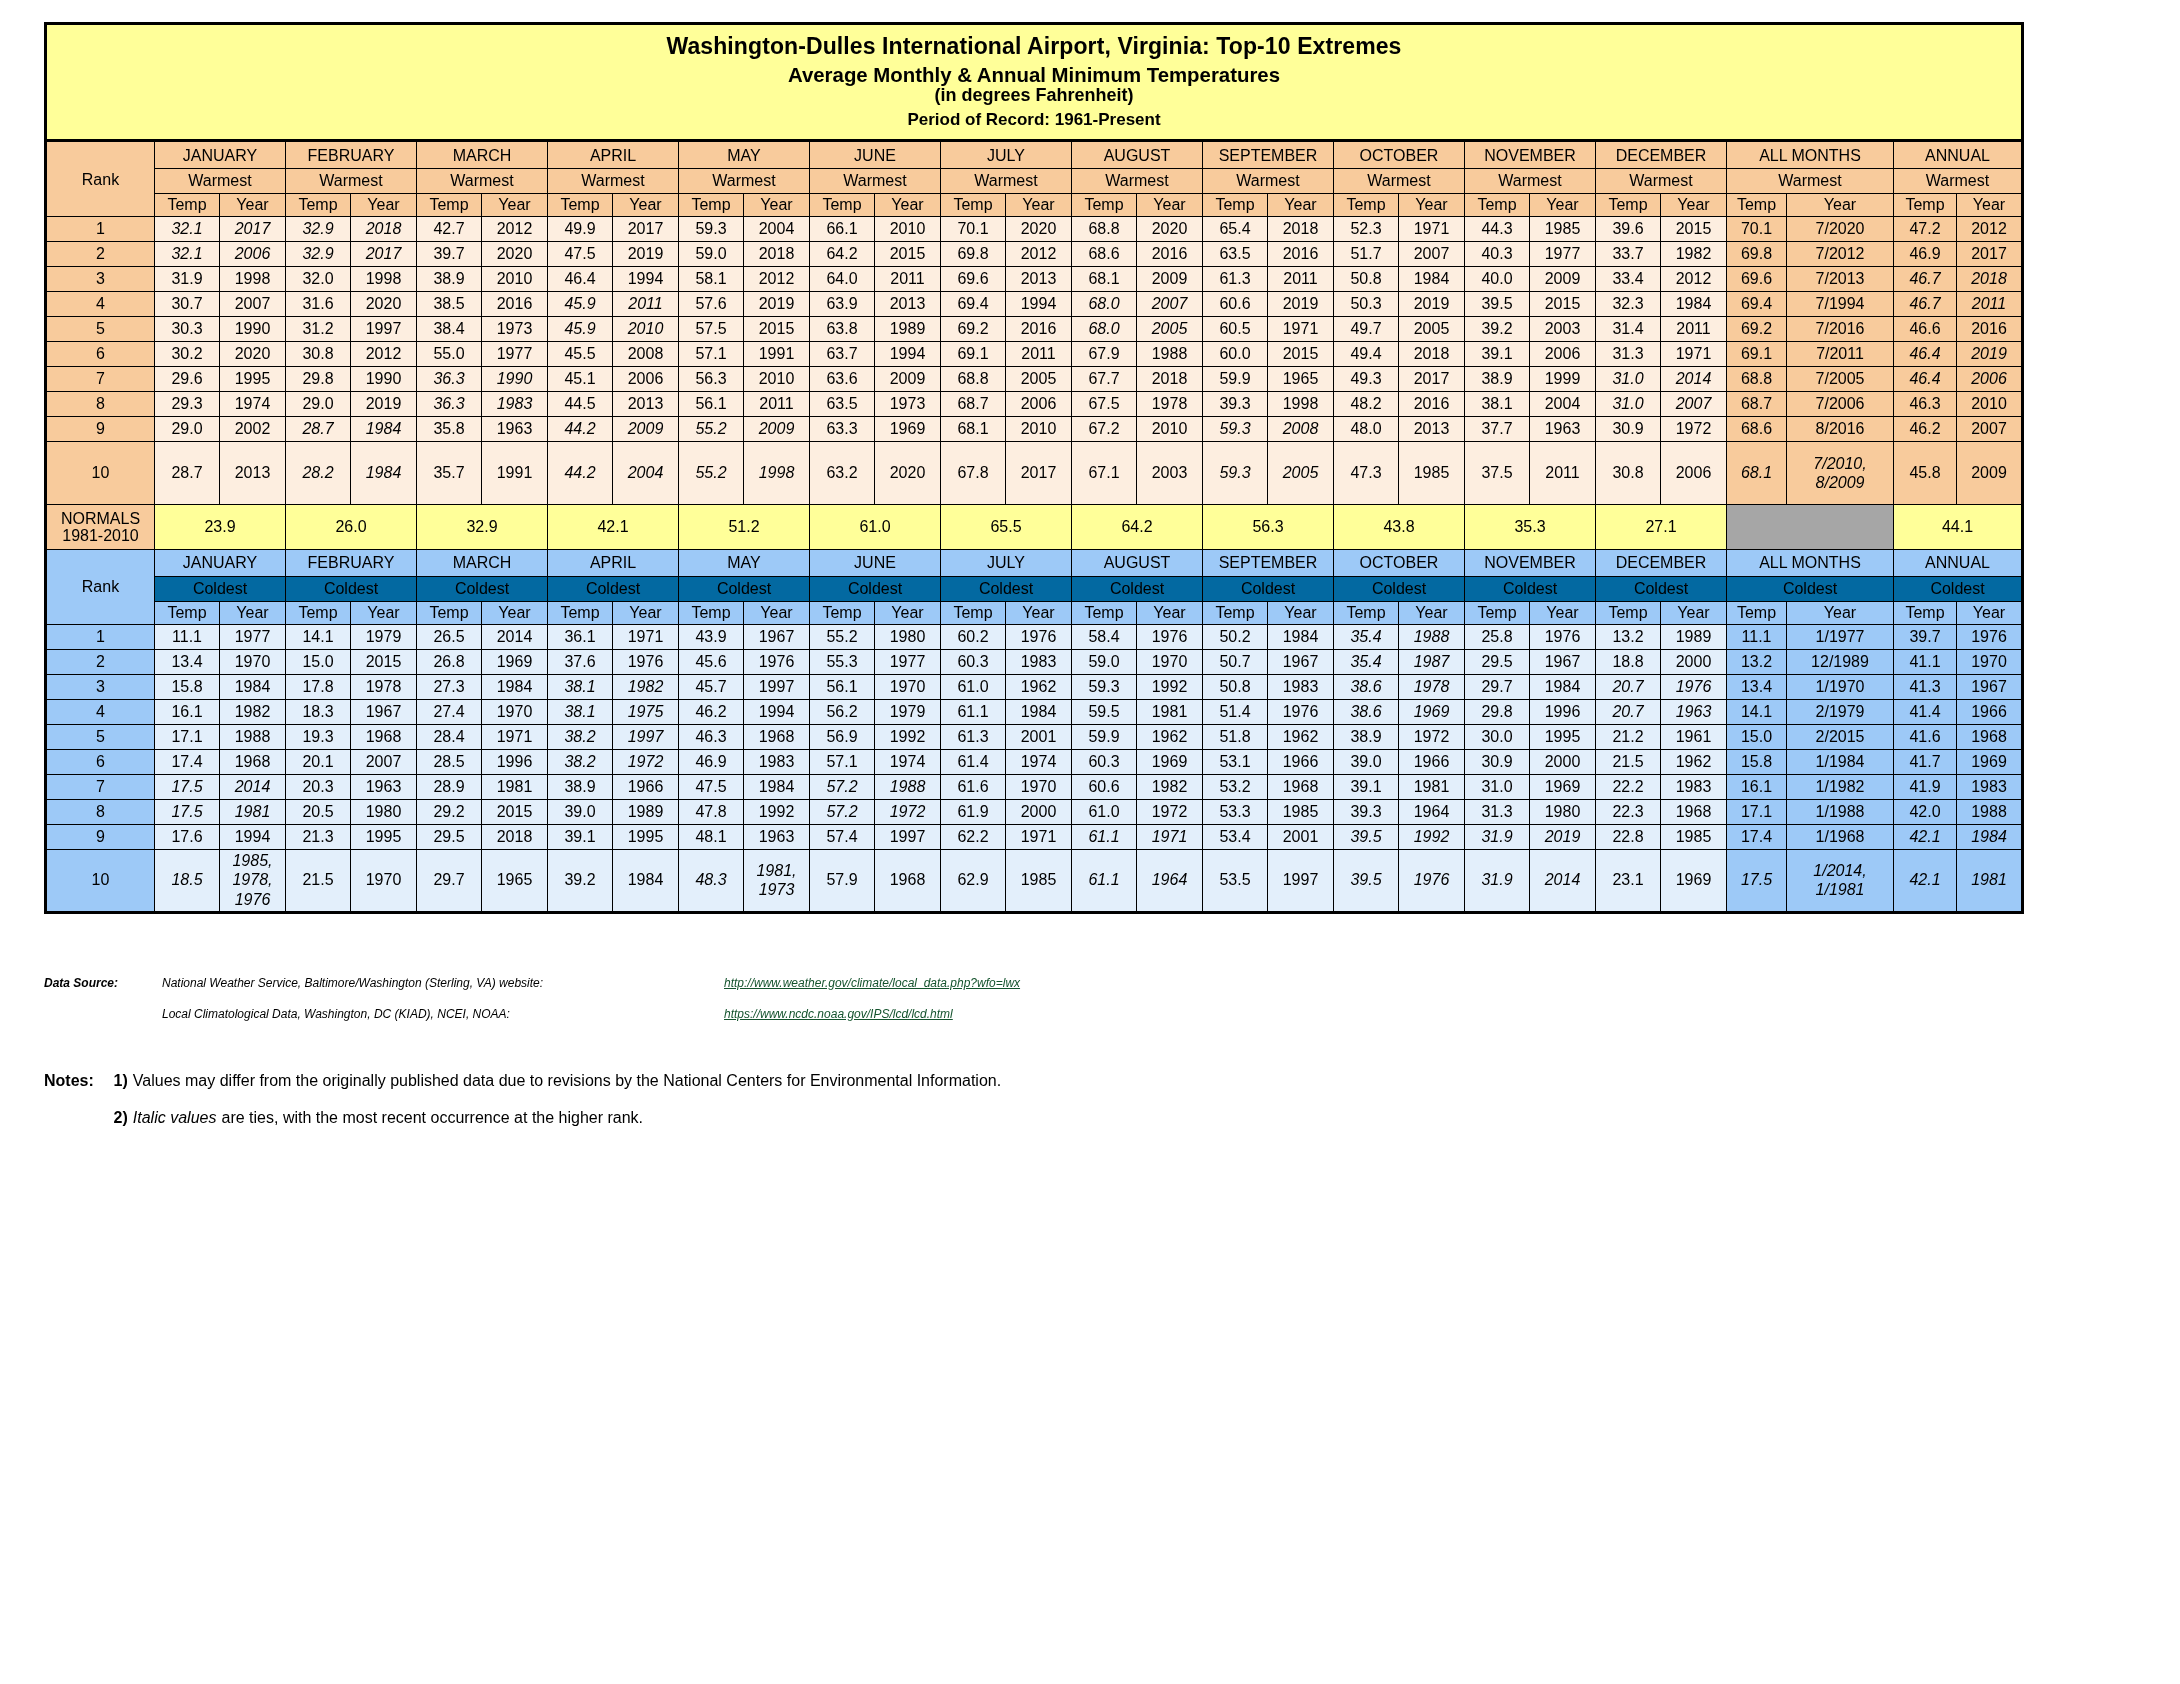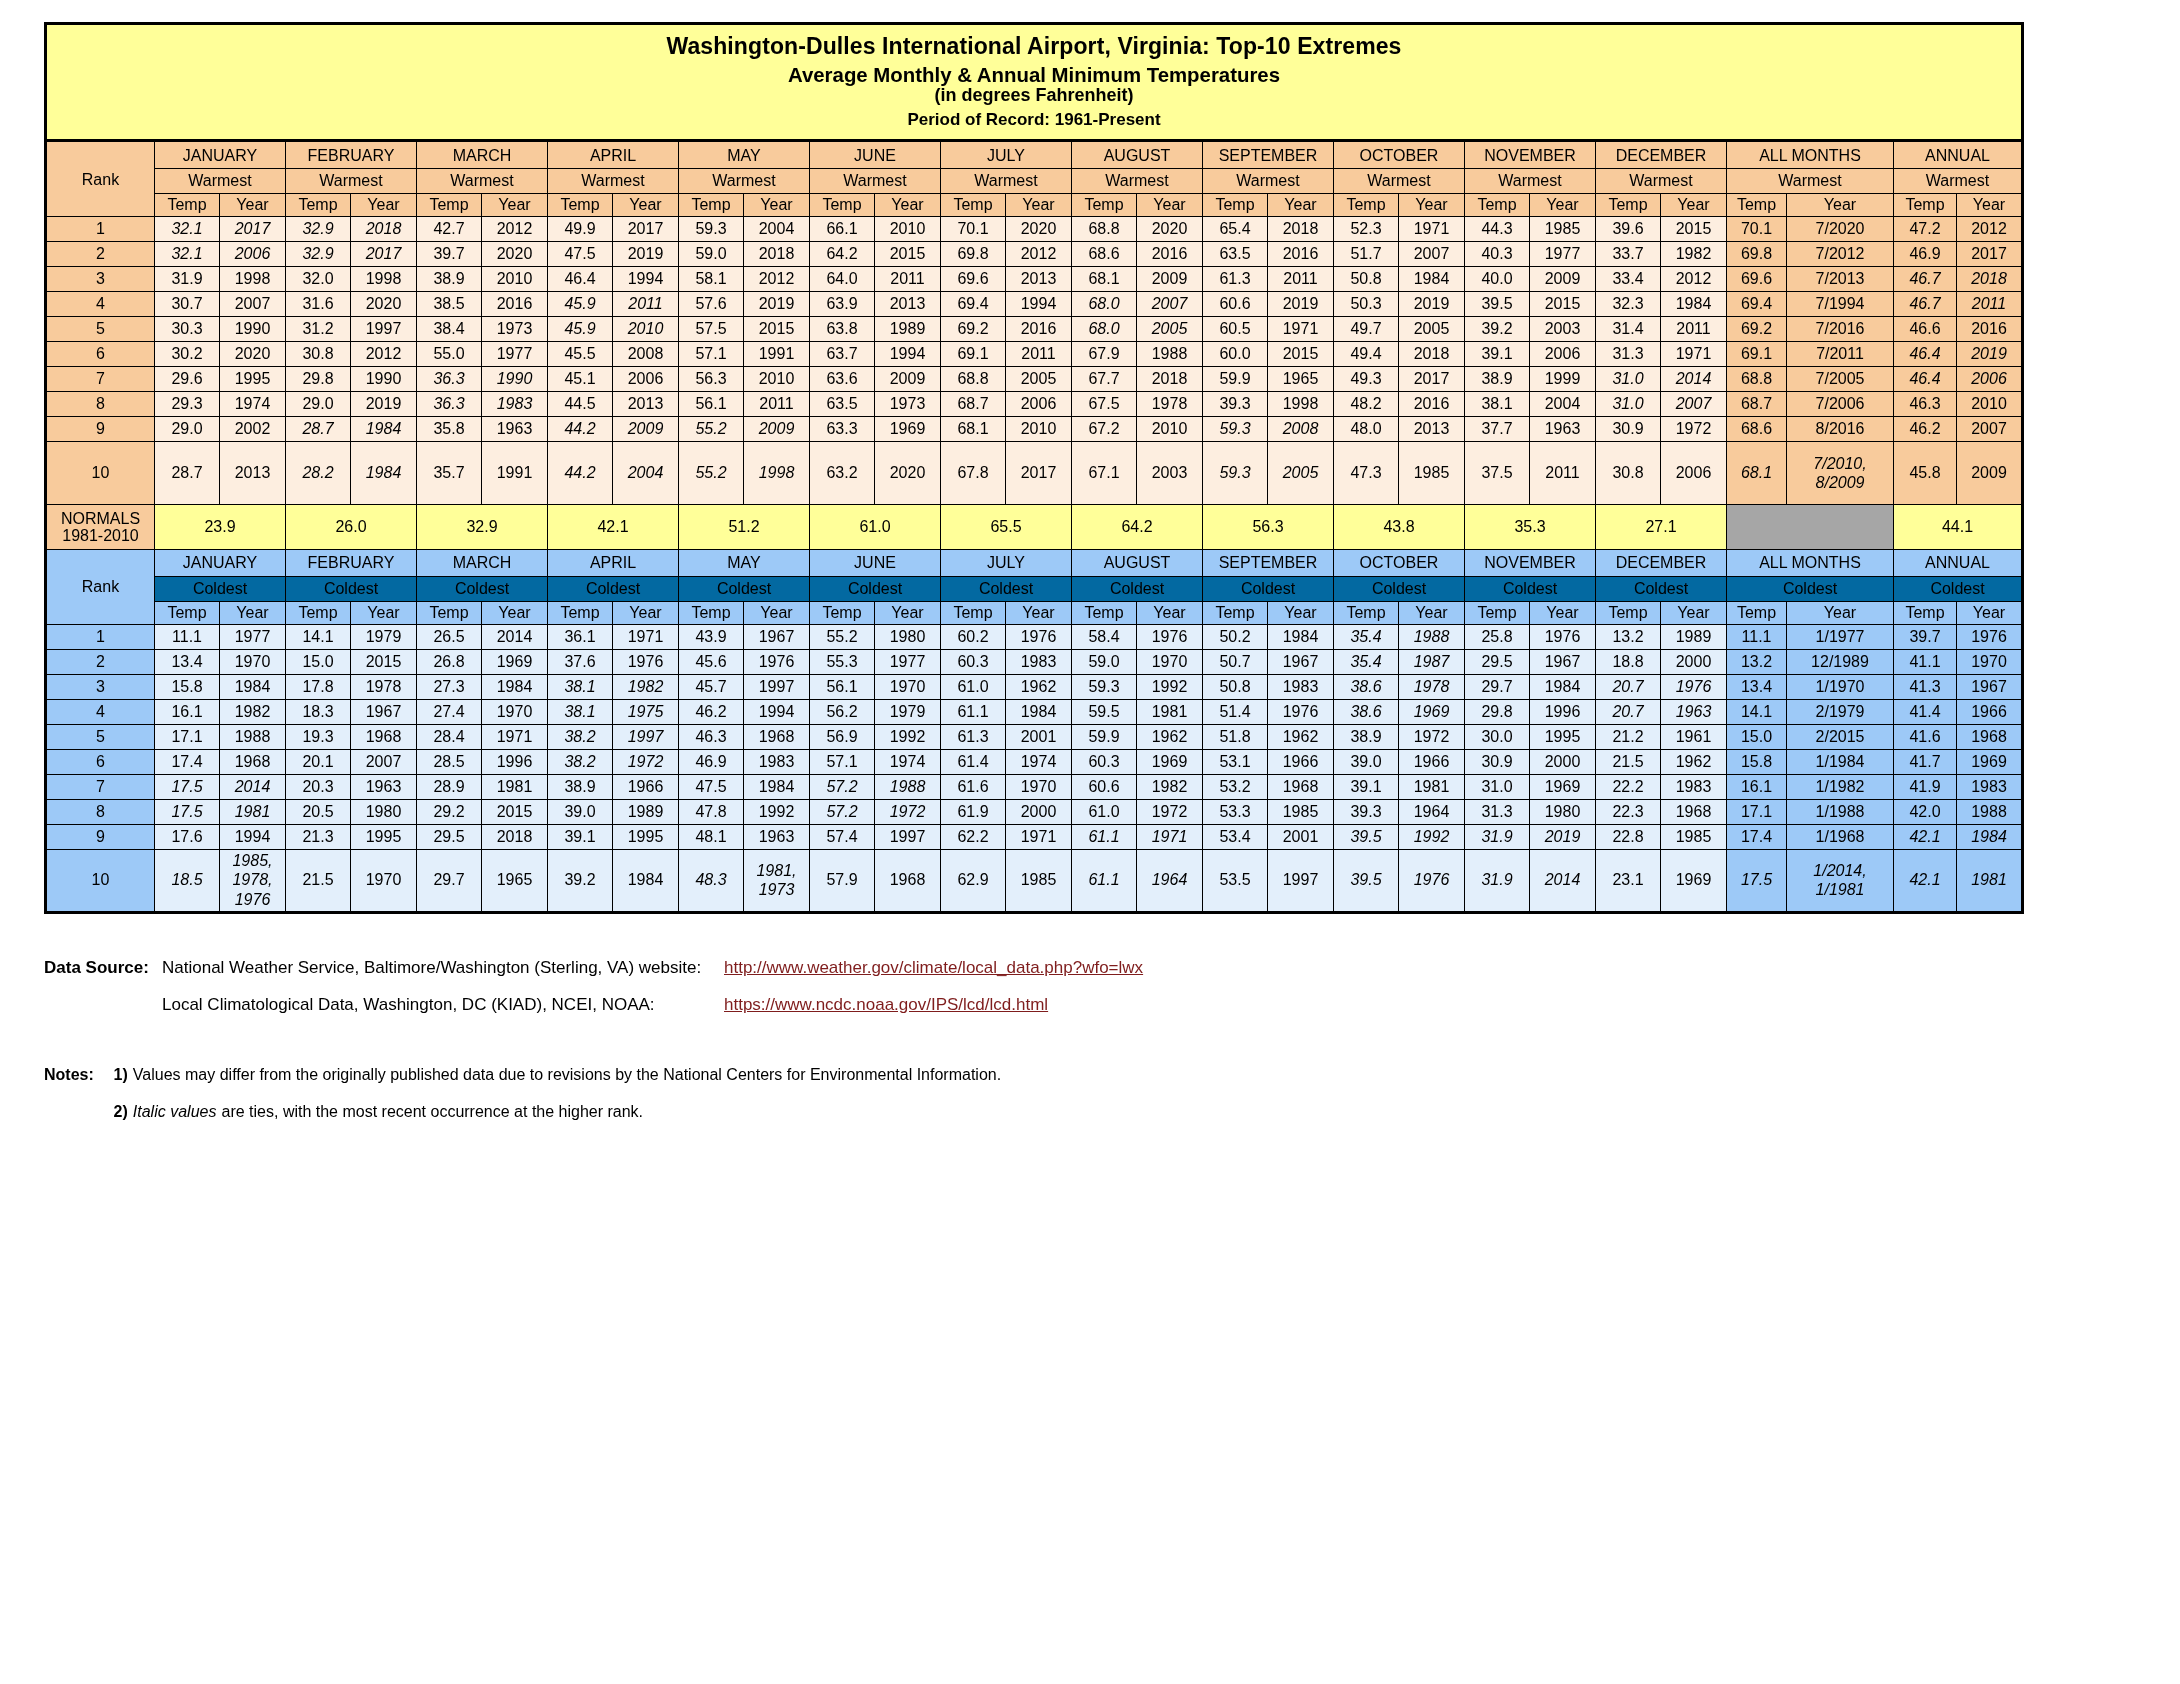--- a/index.html
+++ b/index.html
@@ -61,25 +61,25 @@
   .ital{font-style:italic;}
   .r10{height:63px;}
   .r10 .ml{line-height:1.22;}
 
   .outer{border:3.4px solid #000;}
 
   
   .through{
     color:#c00000;font-weight:bold;font-size:15.3px;margin:5.1px 0 0 3.4px;
   }
-  .srcblock{margin-top:44px;font-size:17px;color:#000;}
+  .srcblock{margin-top:62px;font-size:12px;color:#000;font-style:italic;}
   .srcrow{display:flex;align-items:baseline;margin-bottom:17px;}
   .srclabel{font-weight:bold;width:118px;flex:none;}
   .srctext{width:562px;flex:none;}
-  .srclink{color:#7f1d1d;text-decoration:underline;}
+  .srclink{color:#14532d;text-decoration:underline;}
   .notesblock{margin-top:51px;font-size:16px;}
   .noterow{display:flex;align-items:baseline;margin-bottom:19px;}
   .notelabel{font-weight:bold;width:61px;flex:none;text-align:left;padding-right:8.5px;}
   .notenum{font-weight:bold;padding-right:5.1px;}
 </style>
 </head>
 <body>
 
 <div class="page">
 

